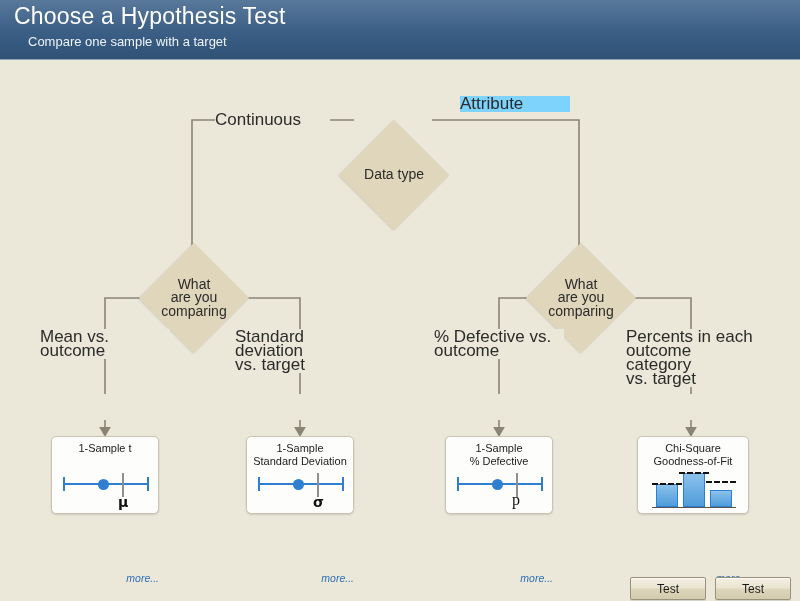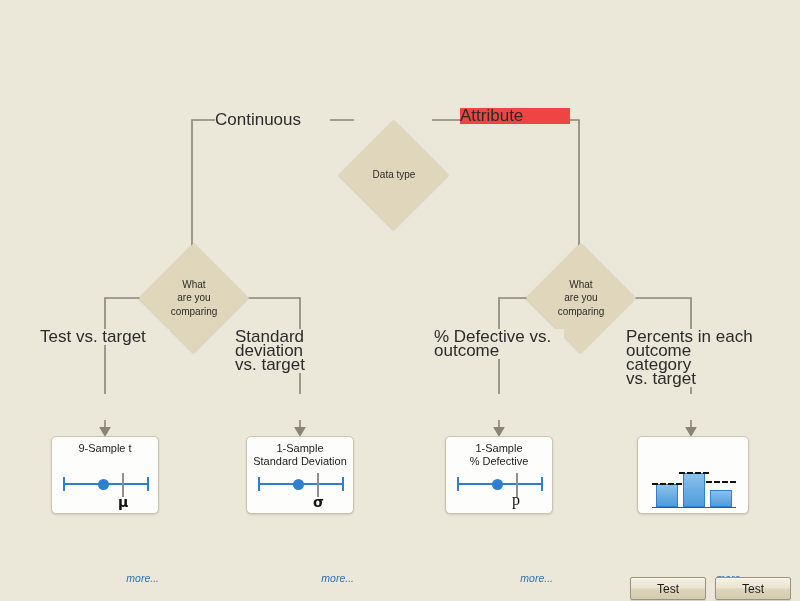--- a/index.html
+++ b/index.html
@@ -49,21 +49,21 @@
     text-align:center;
   }
   .diamond .dshape{
     position:absolute;left:0;top:0;width:100%;height:100%;
     background:#e0d6bb;
     transform:rotate(45deg);
     box-shadow:0 1px 2px rgba(0,0,0,.12);
   }
   .diamond .dtext{
     position:relative;z-index:2;
-    font-size:10px;color:#2b2b2b;line-height:13.5px;
+    font-size:14px;color:#2b2b2b;line-height:13.5px;
   }
 
   
   .elabel{
     position:absolute;
     font-size:17px;color:#2b2b2b;text-align:left;line-height:14px;
     white-space:pre-line;
   }
 
   
@@ -115,20 +115,24 @@
     display:flex;align-items:center;justify-content:center;
     box-sizing:border-box;
     box-shadow:0 1px 1px rgba(0,0,0,.10), inset 0 1px 0 rgba(255,255,255,.6);
   }
 </style>
 </head>
 <body>
 
 <div id="app">
 
+  <div class="header">
+    <div class="hdr-title">Choose a Hypothesis Test</div>
+    <div class="hdr-sub">Compare one sample with a target</div>
+  </div>
 
   <div class="canvas">
 
     <svg class="wires" viewBox="0 0 800 541" width="800" height="541">
       <defs>
         <marker id="ah" markerWidth="9" markerHeight="9" refX="3.2" refY="4.5" orient="auto" markerUnits="strokeWidth">
           <path d="M0,0.8 L6.4,4.5 L0,8.2 z" fill="#8a8475"></path>
         </marker>
       </defs>
       <g stroke="#8a8475" stroke-width="1.6" fill="none">
@@ -153,47 +157,47 @@
         <path d="M691,360 L691,372"></path>
       </g>
     </svg>
 
     <div class="diamond" style="left:355px;top:76px;width:78px;height:78px;">
       <div class="dshape"></div>
       <div class="dtext">Data type</div>
     </div>
 
     <div class="elabel" style="left:215px;top:52px;width:115px;background:#ebe8d9;padding:1px 0;">Continuous</div>
-    <div class="elabel" style="left:460px;top:48px;width:110px;background:#ef4444;padding:1px 0;">Attribute</div>
+    <div class="elabel" style="left:460px;top:36px;width:110px;background:#7dd3fc;padding:1px 0;">Attribute</div>
 
     <div class="diamond" style="left:155px;top:199px;width:78px;height:78px;">
       <div class="dshape"></div>
       <div class="dtext" style="white-space:pre-line;">What
 are you
 comparing</div>
     </div>
 
     <div class="diamond" style="left:542px;top:199px;width:78px;height:78px;">
       <div class="dshape"></div>
       <div class="dtext" style="white-space:pre-line;">What
 are you
 comparing</div>
     </div>
 
-    <div class="elabel" style="left:40px;top:269px;width:130px;background:#ebe8d9;padding:1px 0;">Test vs. target</div>
+    <div class="elabel" style="left:40px;top:269px;width:130px;background:#ebe8d9;padding:1px 0;">Mean vs. outcome</div>
     <div class="elabel" style="left:235px;top:269px;width:130px;background:#ebe8d9;padding:1px 0;">Standard deviation
 vs. target</div>
     <div class="elabel" style="left:434px;top:269px;width:130px;background:#ebe8d9;padding:1px 0;">% Defective vs.
 outcome</div>
     <div class="elabel" style="left:626px;top:269px;width:130px;background:#ebe8d9;padding:1px 0;">Percents in each
 outcome category
 vs. target</div>
 
     <div class="card" style="left:51px;top:376px;">
-      <div class="card-title" style="white-space:pre-line;">9-Sample t</div>
+      <div class="card-title" style="white-space:pre-line;">1-Sample t</div>
       <div class="card-icon">
         <div class="ip-line" style="left:11px;top:18px;width:86px;height:2px;"></div>
         <div class="ip-line" style="left:11px;top:12px;width:2px;height:14px;"></div>
         <div class="ip-line" style="left:95px;top:12px;width:2px;height:14px;"></div>
         <div class="ip-dot" style="left:46px;top:13.5px;"></div>
         <div class="ip-ref" style="left:70px;top:8px;height:24px;"></div>
         <div class="ip-sym" style="left:66px;top:30px;">μ</div>
       </div>
     </div>
     <div class="more" style="left:99px;top:512px;width:60px;">more...</div>
@@ -220,20 +224,22 @@
         <div class="ip-line" style="left:11px;top:12px;width:2px;height:14px;"></div>
         <div class="ip-line" style="left:95px;top:12px;width:2px;height:14px;"></div>
         <div class="ip-dot" style="left:46px;top:13.5px;"></div>
         <div class="ip-ref" style="left:70px;top:8px;height:24px;"></div>
         <div class="ip-sym serif" style="left:66px;top:28px;">p</div>
       </div>
     </div>
     <div class="more" style="left:493px;top:512px;width:60px;">more...</div>
 
     <div class="card wide" style="left:637px;top:376px;">
+      <div class="card-title" style="white-space:pre-line;">Chi-Square
+Goodness-of-Fit</div>
       <div class="card-icon">
         <div class="bar" style="left:18px;top:19px;width:22px;height:23px;"></div>
         <div class="dash" style="left:14px;top:18px;width:30px;"></div>
         <div class="bar" style="left:45px;top:8px;width:22px;height:34px;"></div>
         <div class="dash" style="left:41px;top:7px;width:30px;"></div>
         <div class="bar" style="left:72px;top:25px;width:22px;height:17px;"></div>
         <div class="dash" style="left:68px;top:16px;width:30px;"></div>
         <div class="axis" style="left:14px;top:42px;width:84px;"></div>
       </div>
     </div>

